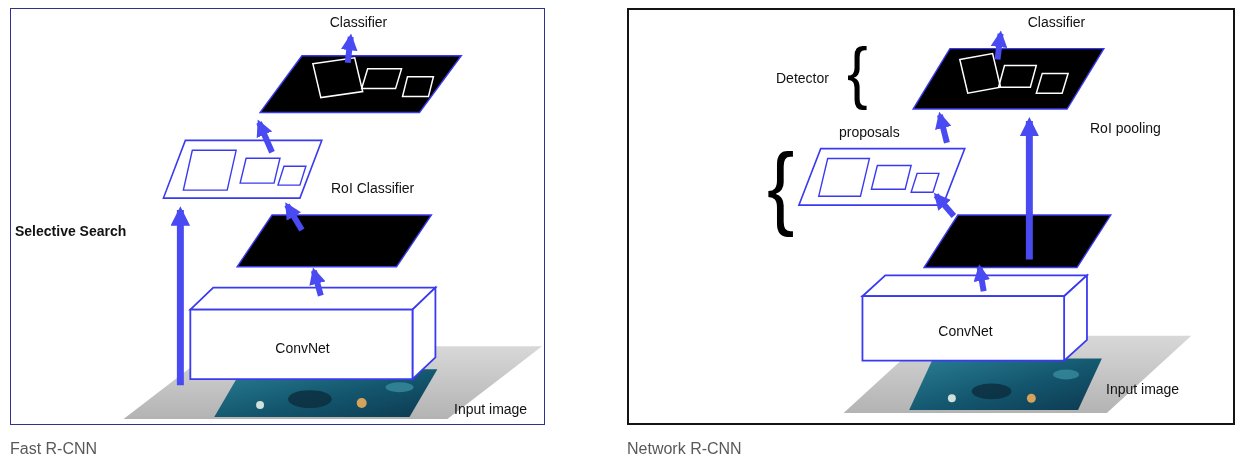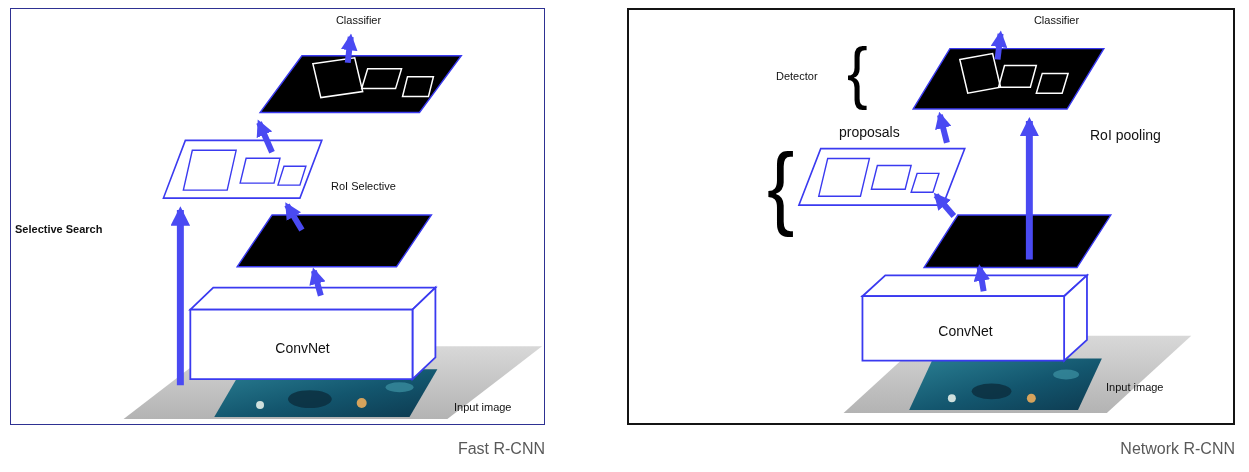--- a/index.html
+++ b/index.html
@@ -4,42 +4,42 @@
 <style>
   html,body { margin:0; padding:0; background:#ffffff; }
   body { font-family:"Liberation Sans", sans-serif; }
   .canvas { position:relative; width:1249px; height:472px; background:#fff; overflow:hidden; }
 
   .panel { position:absolute; background:#fff; box-sizing:border-box; }
   #panel-fast   { left:10px;  top:8px; width:535px; height:417px; border:1.5px solid var(--panel_border_left); }
   #panel-faster { left:627px; top:8px; width:608px; height:417px; border:2px solid var(--panel_border_right); }
   .panel svg { position:absolute; left:0; top:0; width:100%; height:100%; }
 
-  .lbl { position:absolute; font-size:11px; color:#111; white-space:nowrap; }
+  .lbl { position:absolute; font-size:14px; color:#111; white-space:nowrap; }
   .ctr { text-align:center; }
 
   #panel-fast .lbl-classifier { left:290px; top:5px;  width:115px; }
   #panel-fast .lbl-roi        { left:320px; top:171px; }
   #panel-fast .lbl-ss         { left:4px;  top:214px; font-weight:600; }
   #panel-fast .lbl-convnet    { left:180px; top:331px; width:223px; font-size:14px; }
   #panel-fast .lbl-input      { left:443px; top:392px; }
 
   #panel-faster .lbl-classifier { left:370px; top:4px; width:115px; }
   #panel-faster .lbl-detector   { left:147px; top:60px; }
-  #panel-faster .lbl-roipool    { left:461px; top:117px; font-size:14px;text-align:right; }
+  #panel-faster .lbl-roipool    { left:461px; top:110px; font-size:14px;text-align:right; }
   #panel-faster .lbl-proposals  { left:210px; top:114px; font-size:14px;text-align:center; }
   #panel-faster .lbl-rpn        { left:22px;  top:176px; width:125px; font-weight:700; line-height:19px; text-align:center; }
   #panel-faster .lbl-convnet    { left:235px; top:313px; width:203px; font-size:14px; }
   #panel-faster .lbl-input      { left:477px; top:371px; }
 
   .brace { position:absolute; color:#000; line-height:1; transform-origin:50% 50%; }
   #panel-faster .brace-detector { left:218px; top:32px;  font-size:62px; transform:scaleY(1.10); }
   #panel-faster .brace-rpn      { left:138px; top:136px; font-size:82px; transform:scaleY(1.12); }
 
-  .caption { position:absolute; top:440px; height:22px; font-size:16px; color:var(--caption_text); text-align:right; }
+  .caption { position:absolute; top:440px; height:22px; font-size:16px; color:var(--caption_text); text-align:left; }
   #caption-fast   { left:10px;  width:535px; }
   #caption-faster { left:627px; width:608px; }
 
   
   .arrow       { fill:none; stroke:var(--arrow); stroke-linecap:butt; }
   .ahead       { fill:var(--arrow); }
   .plane-white { fill:#ffffff; stroke:var(--stroke); stroke-width:1.6; }
   .plane-black { fill:#000000; stroke:var(--stroke); stroke-width:1.4; }
   .roi-blue    { fill:none; stroke:var(--stroke); stroke-width:1.4; }
   .roi-white   { fill:none; stroke:#ffffff; stroke-width:1.5; }
@@ -105,21 +105,21 @@
       </g>
 
       <line class="arrow" x1="311" y1="288" x2="304" y2="263" stroke-width="6" marker-end="url(#ahL)"></line>
       <line class="arrow" x1="292" y1="222" x2="277" y2="197" stroke-width="6" marker-end="url(#ahL)"></line>
       <line class="arrow" x1="262" y1="144" x2="249" y2="114" stroke-width="6" marker-end="url(#ahL)"></line>
       <line class="arrow" x1="338" y1="54" x2="341" y2="28" stroke-width="6" marker-end="url(#ahL)"></line>
       <line class="arrow" x1="170" y1="378" x2="170" y2="202" stroke-width="7" marker-end="url(#ahL)"></line>
     </svg>
 
     <div class="lbl ctr lbl-classifier">Classifier</div>
-    <div class="lbl lbl-roi">RoI Selective</div>
+    <div class="lbl lbl-roi">RoI Classifier</div>
     <div class="lbl lbl-ss">Selective Search</div>
     <div class="lbl ctr lbl-convnet">ConvNet</div>
     <div class="lbl lbl-input">Input image</div>
   </div>
 
   <div class="caption" id="caption-fast">Fast R-CNN</div>
 
   <div class="panel" id="panel-faster">
     <svg viewBox="0 0 608 417" preserveAspectRatio="none">
       <defs>

